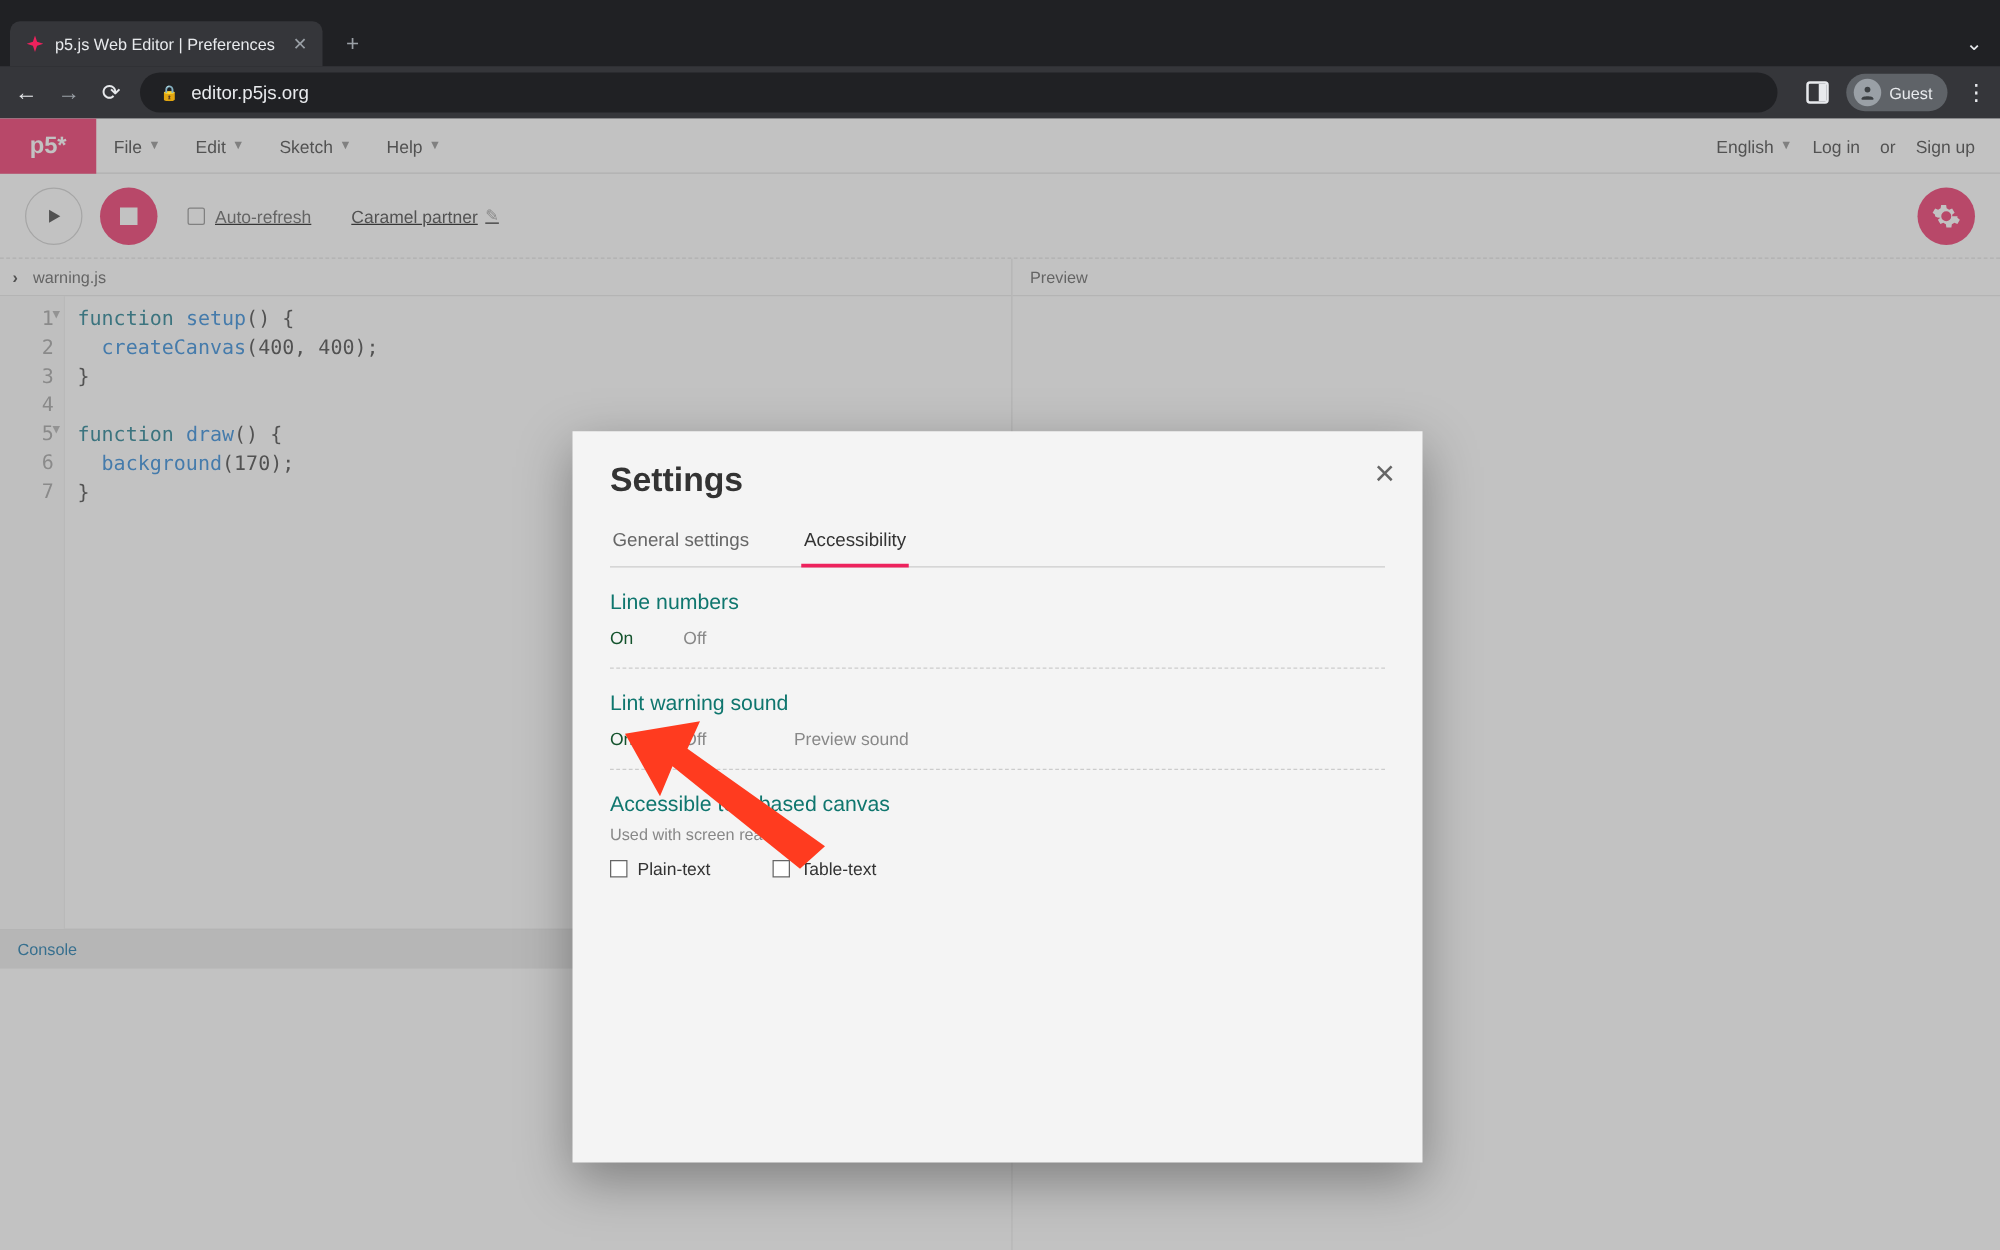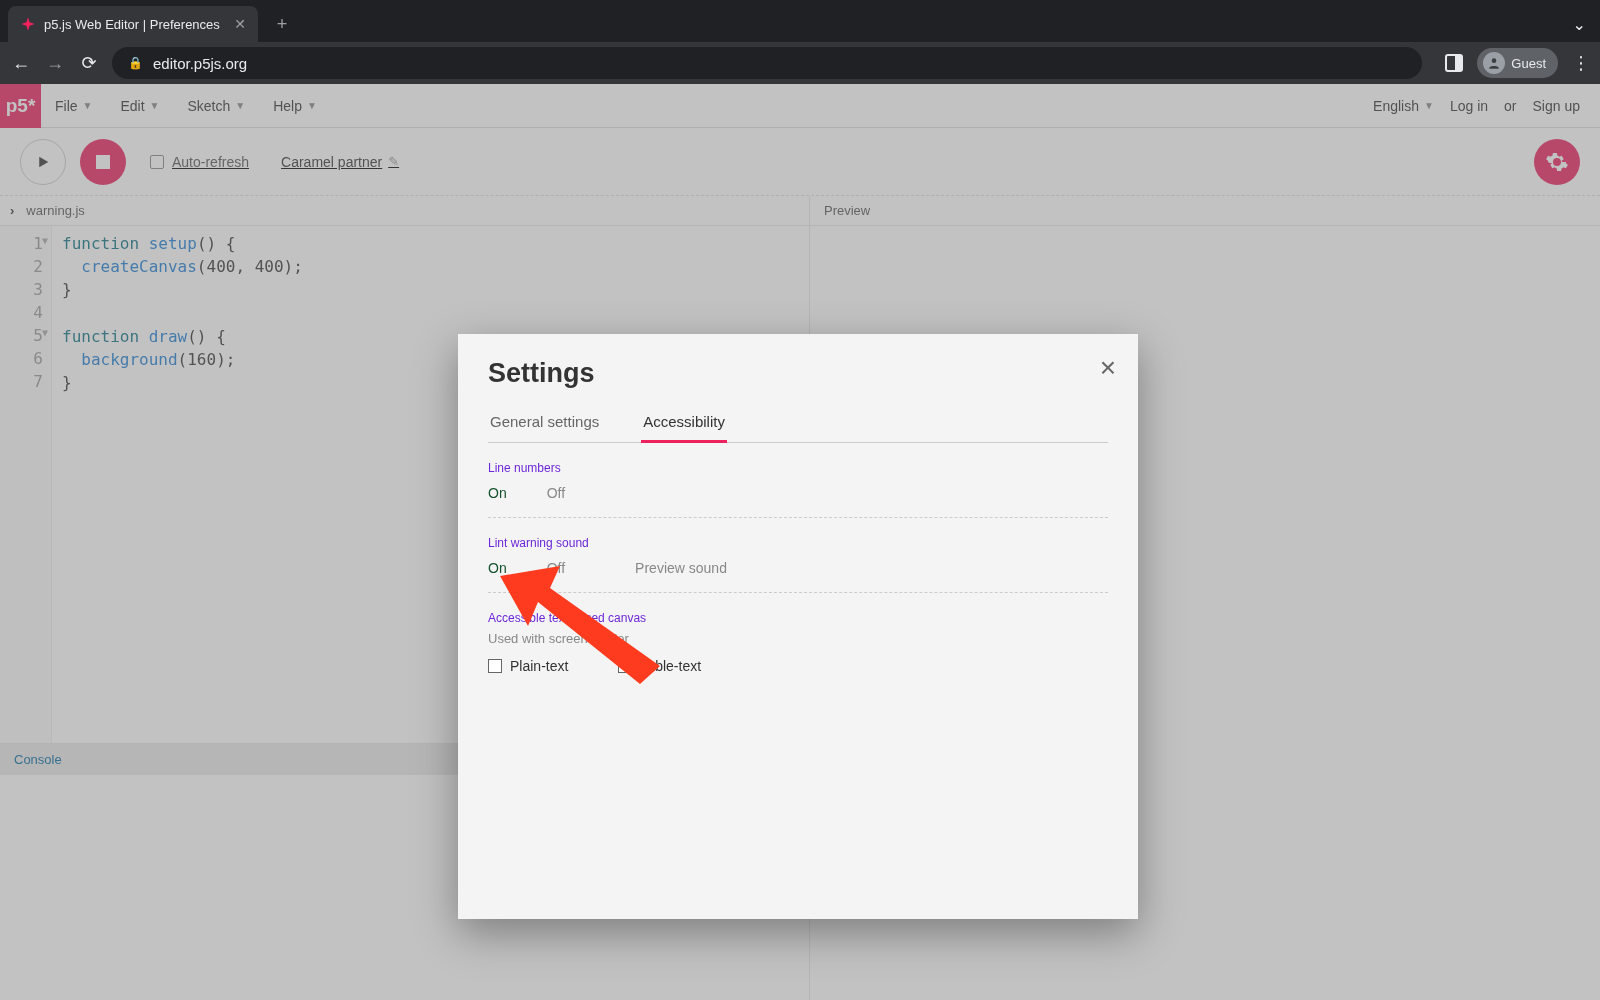--- a/index.html
+++ b/index.html
@@ -1,19 +1,19 @@
 <!DOCTYPE html>
 <html><head>
 <meta charset="utf-8">
 <style>
   * { box-sizing: border-box; margin: 0; padding: 0; }
   html, body { width: 1600px; height: 1000px; overflow: hidden; font-family: -apple-system, BlinkMacSystemFont, "Segoe UI", Helvetica, Arial, sans-serif; }
   
   .browser { width: 100%; height: 100%; background: #202124; display: flex; flex-direction: column; }
-  .tabstrip { height: 42px; display: flex; align-items: flex-end; padding-left: 8px; }
+  .tabstrip { height: 53px; display: flex; align-items: flex-end; padding-left: 8px; }
   .tab { background: #35363a; height: 36px; width: 250px; border-radius: 8px 8px 0 0; display: flex; align-items: center; padding: 0 12px; color: #e8eaed; font-size: 13px; gap: 8px; }
   .tab .favicon { width: 16px; height: 16px; color: #ed225d; }
   .tab .title { flex: 1; white-space: nowrap; overflow: hidden; }
   .tab .close { color: #9aa0a6; font-size: 14px; cursor: pointer; }
   .newtab { width: 28px; height: 28px; margin-left: 10px; margin-bottom: 4px; display:flex;align-items:center;justify-content:center; color:#9aa0a6; font-size:18px;}
   .tabstrip-right { margin-left: auto; margin-right: 14px; margin-bottom: 8px; color:#e8eaed; }
   .toolbar { height: 42px; background: #35363a; display: flex; align-items: center; padding: 0 10px; gap: 12px; }
   .navbtn { color: #9aa0a6; width: 22px; text-align:center; font-size:18px; }
   .navbtn.enabled { color: #e8eaed; }
   .omnibox { flex: 1; max-width: 1310px; height: 32px; background: #202124; border-radius: 16px; display: flex; align-items: center; padding: 0 16px; color: #e8eaed; font-size: 15px; gap: 10px; }
@@ -24,21 +24,21 @@
   .kebab { font-size: 18px; }
   .panel-icon { width:18px;height:18px; border:2px solid #e8eaed; border-radius:3px; position:relative;}
   .panel-icon::after{content:"";position:absolute;right:0;top:0;bottom:0;width:6px;background:#e8eaed;}
 
   
   .app-wrap { flex: 1; position: relative; }
   .app { position:absolute; inset:0; background: #fff; display:flex; flex-direction:column; }
 
   
   .menubar { height: 44px; background: #fff; border-bottom: 1px solid #ddd; display:flex; align-items:center; }
-  .p5-logo-box { width:41px; height:44px; background:#ed225d; color:#fff; display:flex; align-items:center; justify-content:center; font-weight:bold; font-size:19px;}
+  .p5-logo-box { width:77px; height:44px; background:#ed225d; color:#fff; display:flex; align-items:center; justify-content:center; font-weight:bold; font-size:19px;}
   .p5-menu { display:flex; gap: 0; }
   .p5-menu-item { padding: 0 14px; font-size:14px; color:#333; display:flex; align-items:center; gap:5px; height:44px;}
   .caret { font-size:10px; color:#888;}
   .menubar-right { margin-left:auto; display:flex; align-items:center; gap:16px; padding-right:20px; font-size:14px; color:#333;}
   .menubar-right a{color:#333;text-decoration:none;}
 
   
   .actionbar { height: 68px; display:flex; align-items:center; padding: 0 20px; gap: 14px; border-bottom:1px dashed #ddd;text-decoration:underline;}
   .roundbtn { width:46px;height:46px;border-radius:50%; display:flex;align-items:center;justify-content:center; }
   .play-btn { background:#fff; border:1px solid #ccc;}
@@ -75,21 +75,21 @@
 
   
   .modal { position:absolute; left:458px; top:250px; width:680px; height:585px; background:#f4f4f4; box-shadow: 0 14px 40px rgba(0,0,0,0.35); padding: 24px 30px 20px 30px;}
   .modal h1{ font-size:27px; font-weight:700; color:#333; font-family: inherit;}
   .modal-close { position:absolute; top:18px; right:22px; font-size:28px; color:#666; cursor:pointer;}
   .modal-tabs { display:flex; gap:40px; margin-top: 14px; border-bottom:1px solid #ccc; }
   .modal-tab { padding: 10px 2px; font-size:15px; color:#666; cursor:pointer; }
   .modal-tab.active { color:#333; border-bottom: 3px solid #ed225d; margin-bottom:-1px; font-weight:500;}
   .section { padding: 18px 0 16px 0; border-bottom:1px dashed #ccc; }
   .section:last-of-type{border-bottom:none;}
-  .section h3{ font-size:12px; color:#6d28d9; font-weight:500; margin-bottom:10px;}
+  .section h3{ font-size:17px; color:#0f766e; font-weight:500; margin-bottom:10px;}
   .opt-row { display:flex; gap: 40px; font-size:14px;}
   .opt { color:#888; cursor:pointer; }
   .opt.sel { color:#14532d; font-weight:400;}
   .subtext{ font-size:13px; color:#888; margin-top:-4px; margin-bottom:12px;}
   .check-row{display:flex; gap:50px; font-size:14px; color:#333;}
   .check-item{display:flex; align-items:center; gap:8px;}
   .cbox{width:14px;height:14px;border:1.5px solid #666;background:#fff;}
 
   
   .arrow { position:absolute; left:500px; top:482px; pointer-events:none; }
@@ -211,21 +211,21 @@
               <div class="line">6</div>
               <div class="line">7</div>
               <span class="fold" style="top:8px">▼</span>
               <span class="fold" style="top:100px">▼</span>
             </div>
             <div class="code"><span class="kw">function</span> <span class="fn">setup</span><span>() {</span>
   <span class="fn">createCanvas</span><span>(</span><span class="num">400</span><span>, </span><span class="num">400</span><span>);</span>
 <span>}</span>
 
 <span class="kw">function</span> <span class="fn">draw</span><span>() {</span>
-  <span class="fn">background</span><span>(</span><span class="num">160</span><span>);</span>
+  <span class="fn">background</span><span>(</span><span class="num">170</span><span>);</span>
 <span>}</span></div>
           </div>
           <div class="console-bar">
             <span>Console</span>
             <span class="clear">
               <span>Clear</span>
               <span>⌄</span>
             </span>
           </div>
           <div class="console-body"></div>

